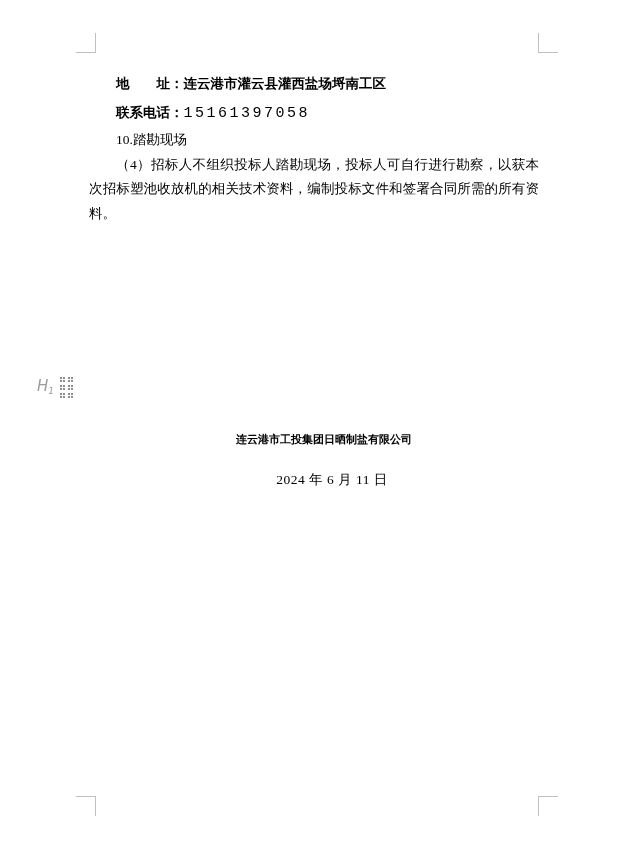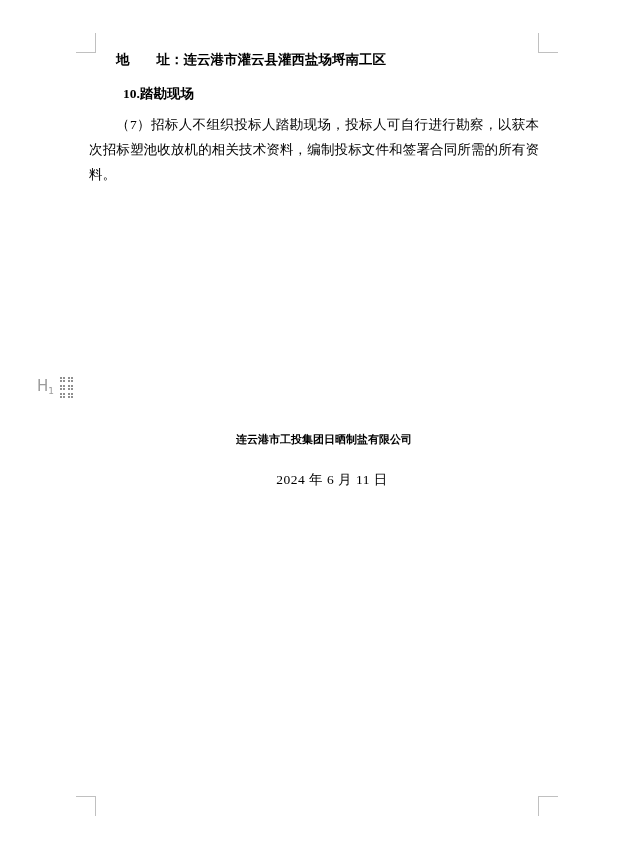--- a/index.html
+++ b/index.html
@@ -16,33 +16,33 @@
   .mark.tl{left:76px;top:33px;border-right:1px solid #c0c0c0;border-bottom:1px solid #c0c0c0;}
   .mark.tr{left:538px;top:33px;border-left:1px solid #c0c0c0;border-bottom:1px solid #c0c0c0;}
   .mark.bl{left:76px;top:796px;border-right:1px solid #c0c0c0;border-top:1px solid #c0c0c0;}
   .mark.br{left:538px;top:796px;border-left:1px solid #c0c0c0;border-top:1px solid #c0c0c0;}
   
   .content{
     position:absolute;left:89px;top:46px;width:450px;
     font-size:13.5px;line-height:24.7px;
     text-align:justify;text-justify:inter-character;
   }
-  .contact{line-height:28.5px;font-weight:bold;}
+  .contact{line-height:28.5px;font-weight:bold;margin-top:24px;}
   .contact .row{text-indent:2em;}
   .contact .num{
     font-family:"Liberation Mono","DejaVu Sans Mono",monospace;
     font-weight:normal;font-size:15px;letter-spacing:2.5px;
   }
-  .heading{font-weight:bold;text-indent:2em;margin:7px;}
+  .heading{font-weight:normal;text-indent:2em;margin:0;}
   .content p.clause{margin:0;text-indent:2em;}
   
   .h1-indicator{
     position:absolute;left:37px;top:377px;
     color:#9b9b9b;font-family:"DejaVu Sans","Liberation Sans",sans-serif;
-    font-size:15px;line-height:18px;font-weight:normal;
+    font-size:15px;line-height:18px;font-weight:normal;font-style:italic;
   }
   .h1-indicator .sub{font-size:9px;vertical-align:-3px;}
   .dots{
     position:absolute;left:60px;top:377px;width:13px;height:21px;
     display:grid;grid-template-columns:5px 5px;grid-template-rows:5px 5px 5px;
     column-gap:3px;row-gap:3px;cursor:grab;
   }
   .dots i{position:relative;display:block;width:5px;height:5px;}
   .dots i::before{
     content:"";position:absolute;left:0;top:0;width:2px;height:2px;background:#8f8f8f;
@@ -65,23 +65,24 @@
 <div class="page">
 
   <div class="mark tl"></div>
   <div class="mark tr"></div>
   <div class="mark bl"></div>
   <div class="mark br"></div>
 
   <div class="content">
     <div class="contact">
       <div class="row"><span>地　　址：</span><span>连云港市灌云县灌西盐场埒南工区</span></div>
+      <div class="row"><span>联系电话：</span><span class="num">15161397058</span></div>
     </div>
     <p class="heading">10.踏勘现场</p>
-    <p class="clause">（7）招标人不组织投标人踏勘现场，投标人可自行进行勘察，以获本次招标塑池收放机的相关技术资料，编制投标文件和签署合同所需的所有资料。</p>
+    <p class="clause">（4）招标人不组织投标人踏勘现场，投标人可自行进行勘察，以获本次招标塑池收放机的相关技术资料，编制投标文件和签署合同所需的所有资料。</p>
   </div>
 
   <div class="h1-indicator"><span>H</span><span class="sub">1</span></div>
   <div class="dots">
     <i></i>
       <i></i>
     <i></i>
       <i></i>
     <i></i>
       <i></i>

